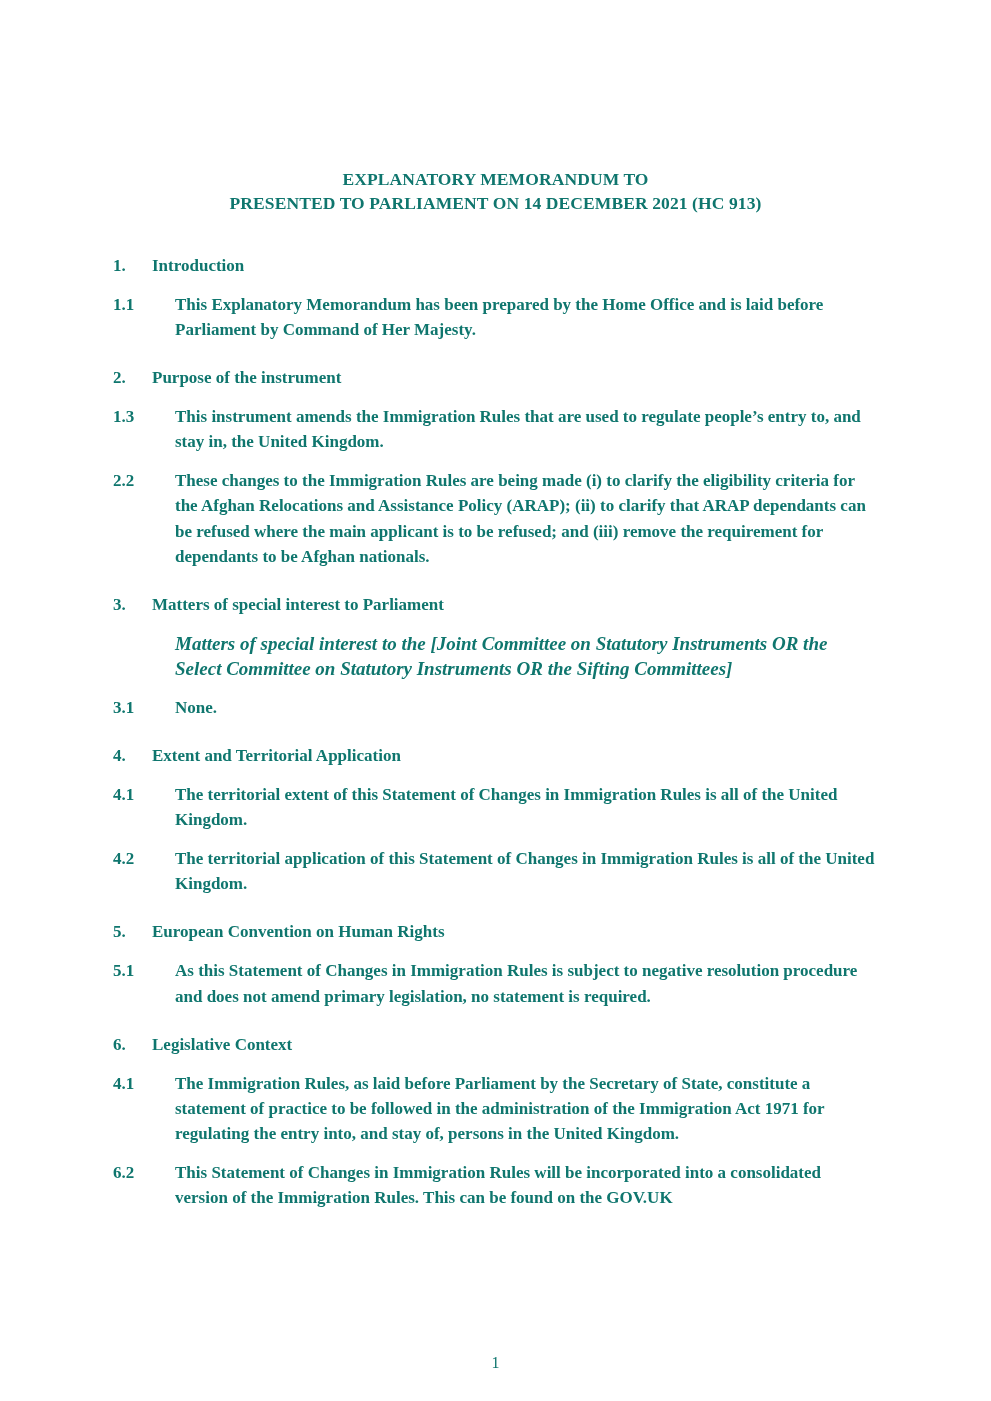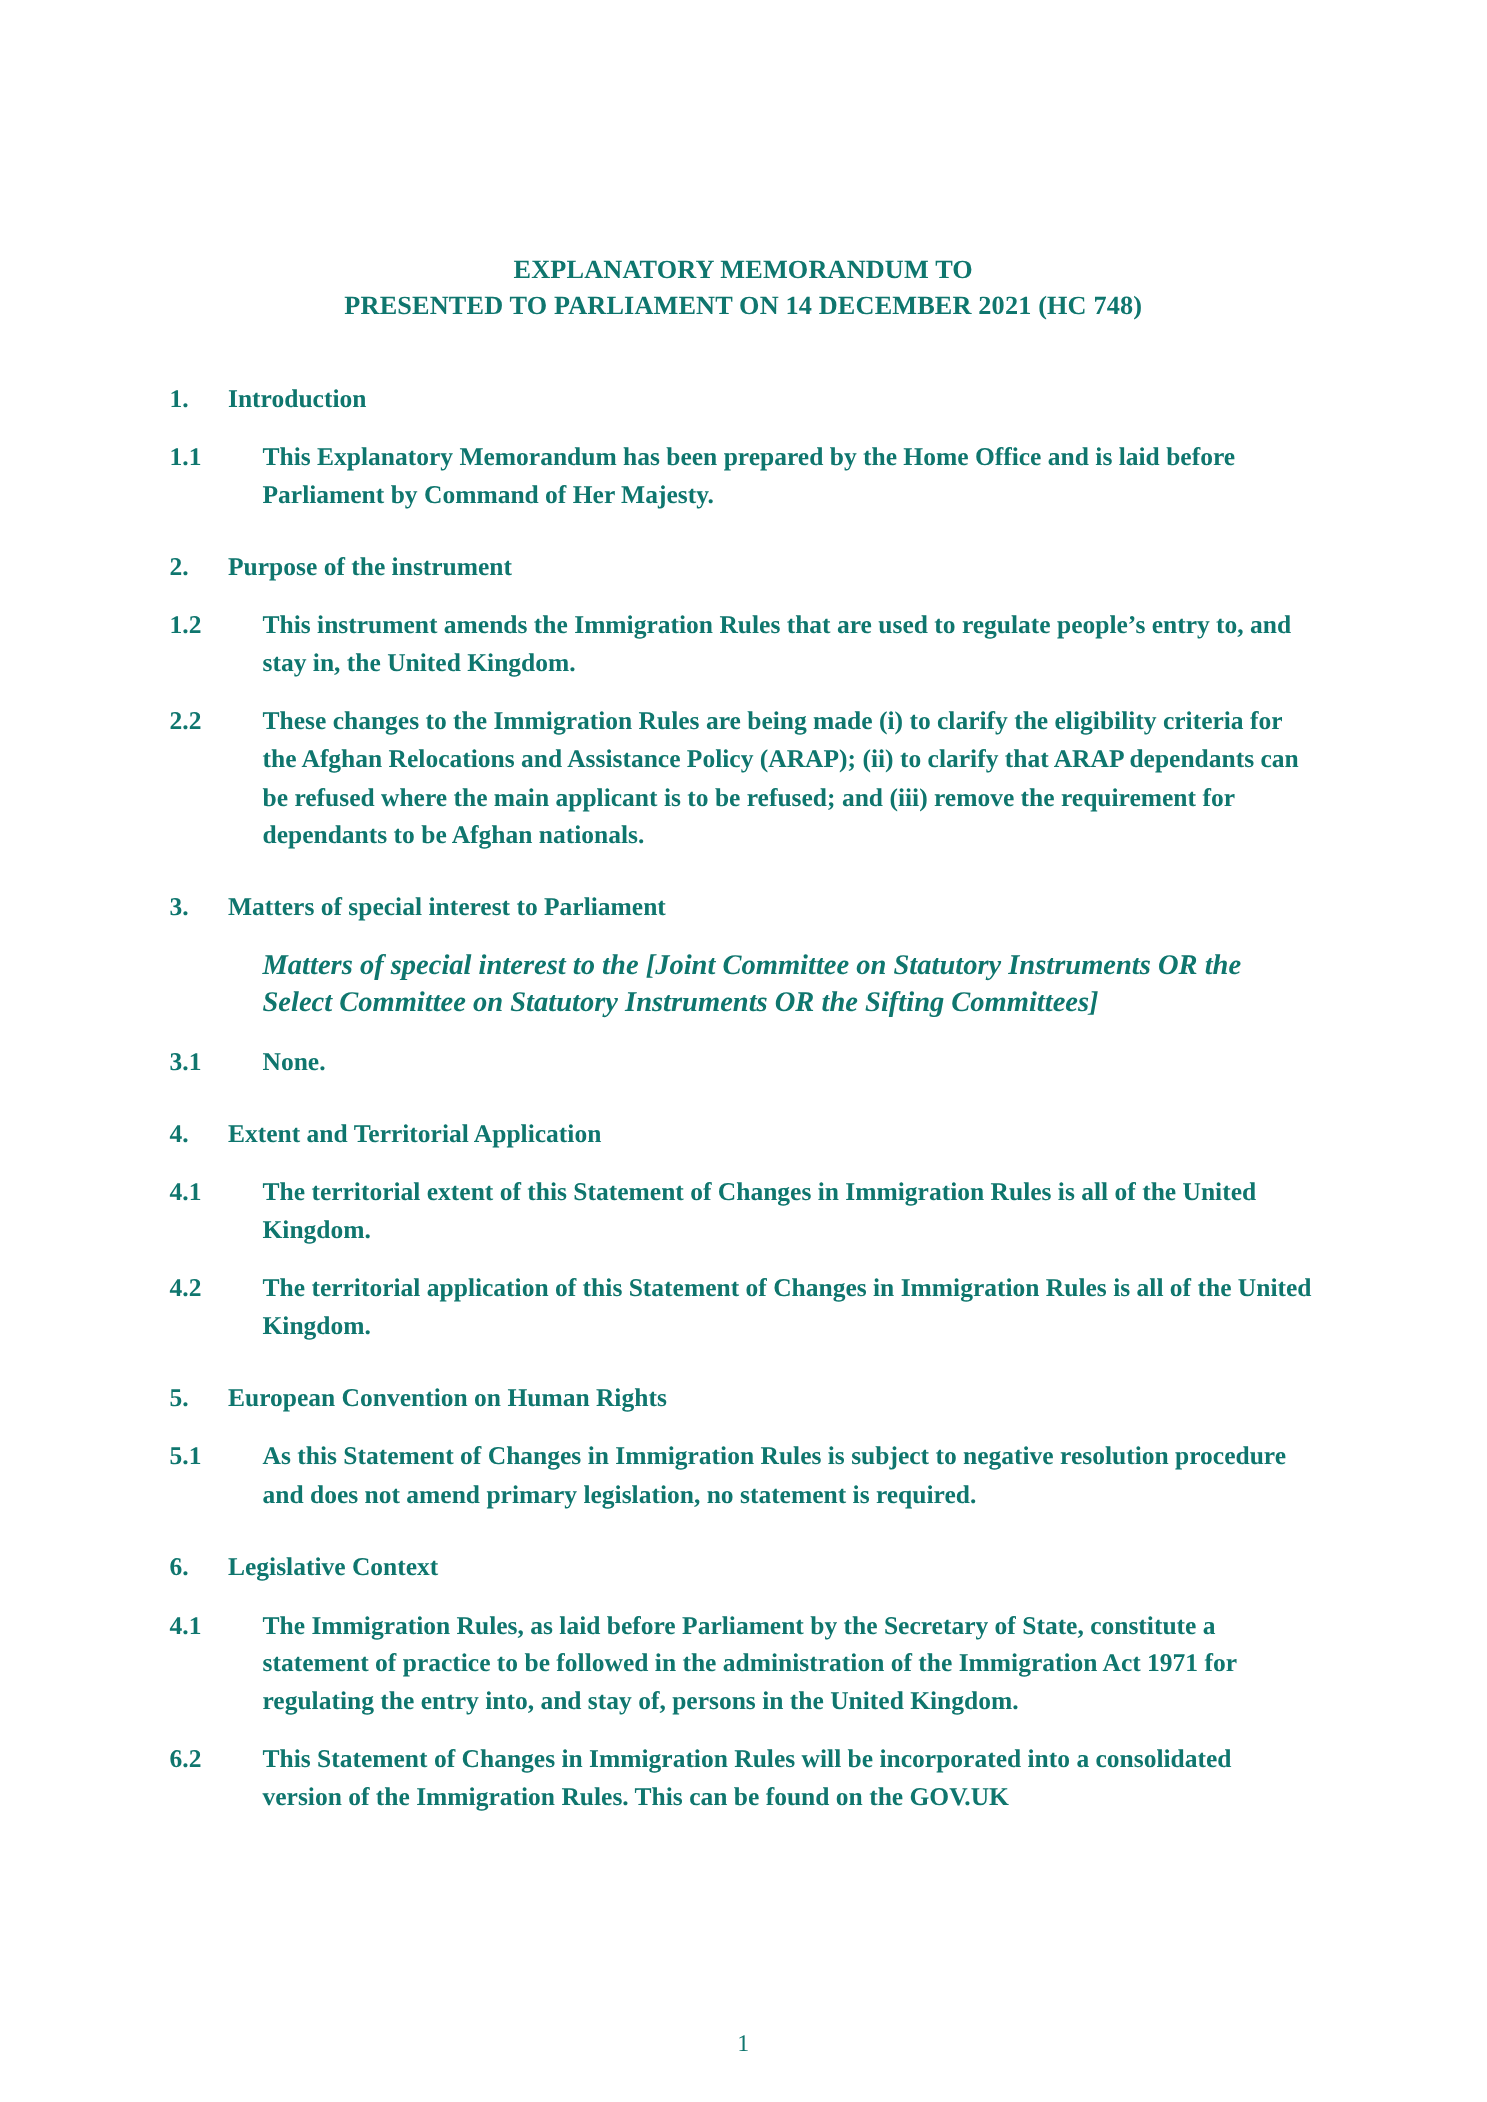--- a/index.html
+++ b/index.html
@@ -98,21 +98,21 @@
     font-size: 16px;
   }
 </style>
 </head>
 <body>
 
 <div class="page">
 
   <div class="doc-title">
     <span class="tline">EXPLANATORY MEMORANDUM TO</span>
-    <span class="tline">PRESENTED TO PARLIAMENT ON 14 DECEMBER 2021 (HC 748)</span>
+    <span class="tline">PRESENTED TO PARLIAMENT ON 14 DECEMBER 2021 (HC 913)</span>
   </div>
 
   <div class="content">
 
     <div class="section">
       <div class="section-heading">
         <span class="num">1.</span>
         <span class="label">Introduction</span>
       </div>
       <div class="para">
@@ -121,21 +121,21 @@
       </div>
     </div>
     <div class="sec-gap"></div>
 
     <div class="section">
       <div class="section-heading">
         <span class="num">2.</span>
         <span class="label">Purpose of the instrument</span>
       </div>
       <div class="para">
-        <span class="num">1.2</span>
+        <span class="num">1.3</span>
         <span class="txt">This instrument amends the Immigration Rules that are used to regulate people’s entry to, and stay in, the United Kingdom.</span>
       </div>
       <div class="para">
         <span class="num">2.2</span>
         <span class="txt">These changes to the Immigration Rules are being made (i) to clarify the eligibility criteria for the Afghan Relocations and Assistance Policy (ARAP); (ii) to clarify that ARAP dependants can be refused where the main applicant is to be refused; and (iii) remove the requirement for dependants to be Afghan nationals.</span>
       </div>
     </div>
     <div class="sec-gap"></div>
 
     <div class="section">

